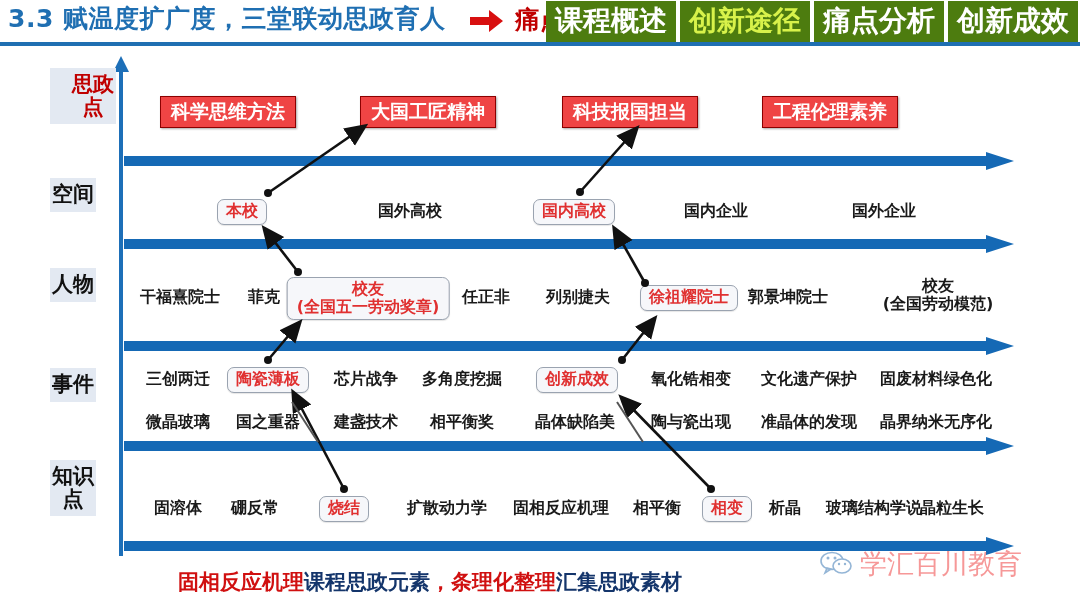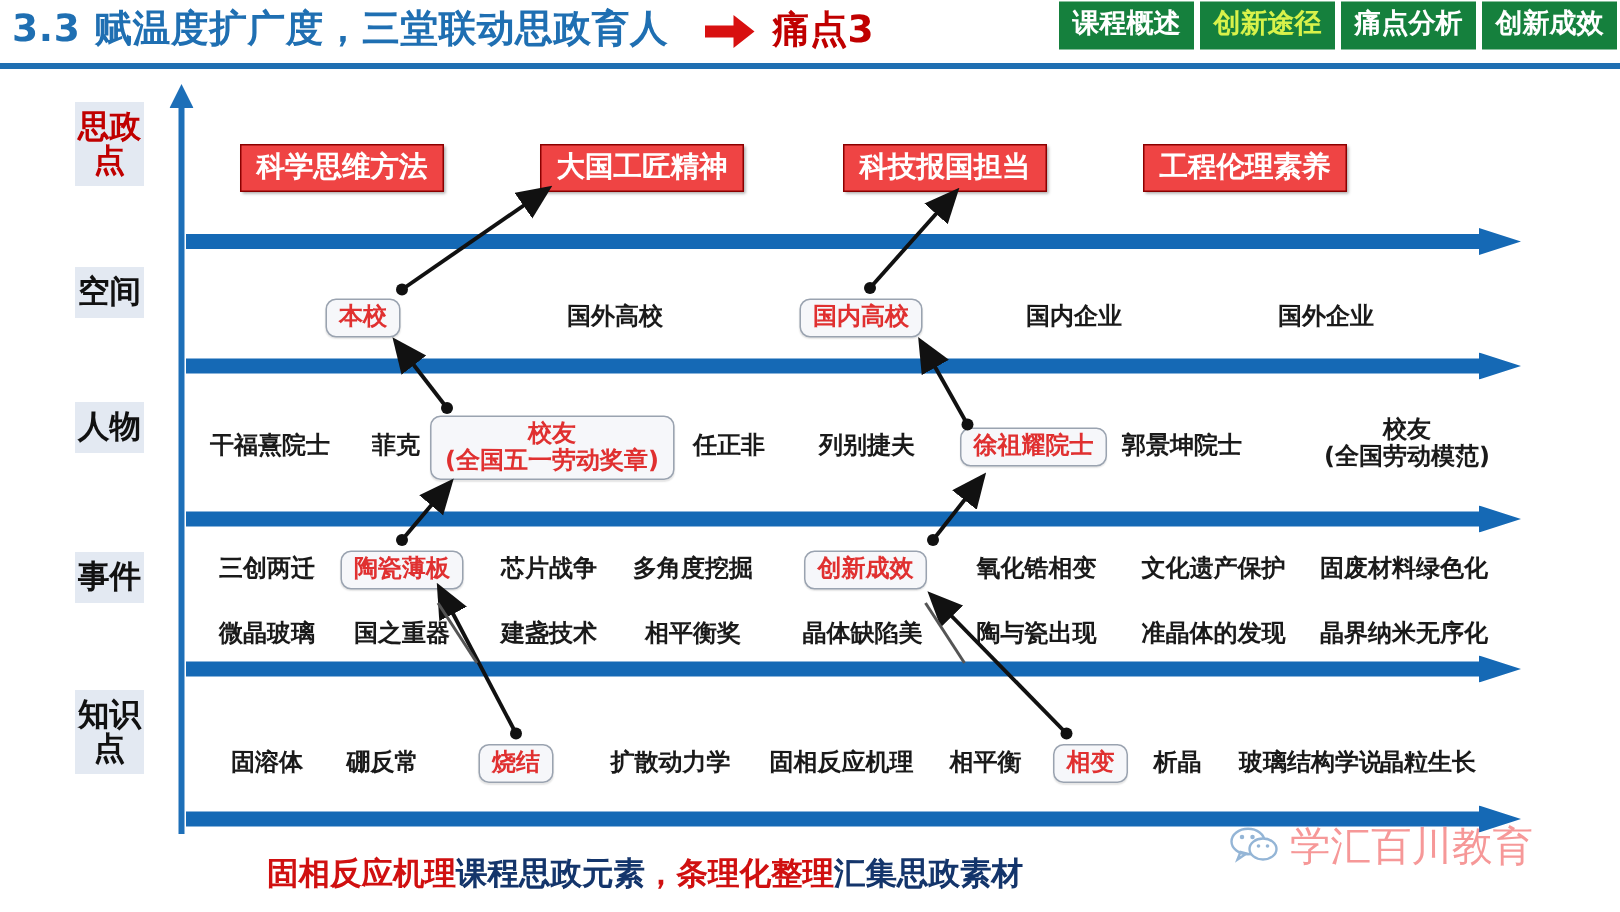--- a/index.html
+++ b/index.html
@@ -24,22 +24,22 @@
   }
   #header-pain{
     position:absolute;left:515px;top:3px;
     font-size:25px;font-weight:bold;color:#C00000;white-space:nowrap;
   }
   #header-divider{
     position:absolute;left:0;top:42px;width:1080px;height:4px;background:#1F6FB2;
   }
   #tabs{position:absolute;right:2px;top:1px;display:flex;gap:4px;}
   .tab{
-    background:#15803d;color:#ffffff;
-    font-size:18px;font-weight:bold;
+    background:#4d7c0f;color:#ffffff;
+    font-size:28px;font-weight:bold;
     padding:6px 9px 8px 9px;
     line-height:1;white-space:nowrap;
   }
   .tab.active{color:#D8F24A;}
 
   
   #axis-v{position:absolute;left:113px;top:56px;width:16px;height:500px;}
   .hrow-arrow{position:absolute;height:18px;}
 
   
@@ -142,21 +142,21 @@
   <svg class="hrow-arrow" style="left:124px;top:337px;width:890px;" viewBox="0 0 890 18" preserveAspectRatio="none">
     <path d="M0 4 L862 4 L862 0 L890 9 L862 18 L862 14 L0 14 Z" fill="#1569B5"></path>
   </svg>
   <svg class="hrow-arrow" style="left:124px;top:437px;width:890px;" viewBox="0 0 890 18" preserveAspectRatio="none">
     <path d="M0 4 L862 4 L862 0 L890 9 L862 18 L862 14 L0 14 Z" fill="#1569B5"></path>
   </svg>
   <svg class="hrow-arrow" style="left:124px;top:537px;width:890px;" viewBox="0 0 890 18" preserveAspectRatio="none">
     <path d="M0 4 L862 4 L862 0 L890 9 L862 18 L862 14 L0 14 Z" fill="#1569B5"></path>
   </svg>
 
-  <div class="side-label red" style="top:68px;">思政点</div>
+  <div class="side-label red" style="top:68px;padding-left:20px;">思政点</div>
   <div class="side-label" style="top:178px;">空间</div>
   <div class="side-label" style="top:268px;">人物</div>
   <div class="side-label" style="top:368px;">事件</div>
   <div class="side-label" style="top:460px;">知识点</div>
 
   <div class="red-box" style="left:160px;top:96px;">科学思维方法</div>
   <div class="red-box" style="left:360px;top:96px;">大国工匠精神</div>
   <div class="red-box" style="left:562px;top:96px;">科技报国担当</div>
   <div class="red-box" style="left:762px;top:96px;">工程伦理素养</div>
 

